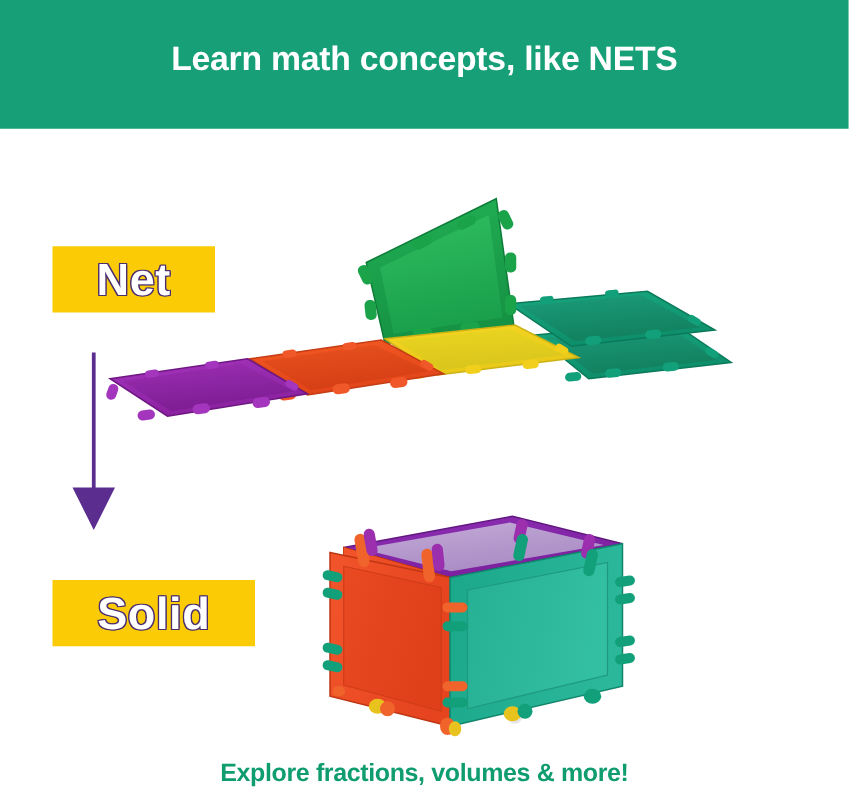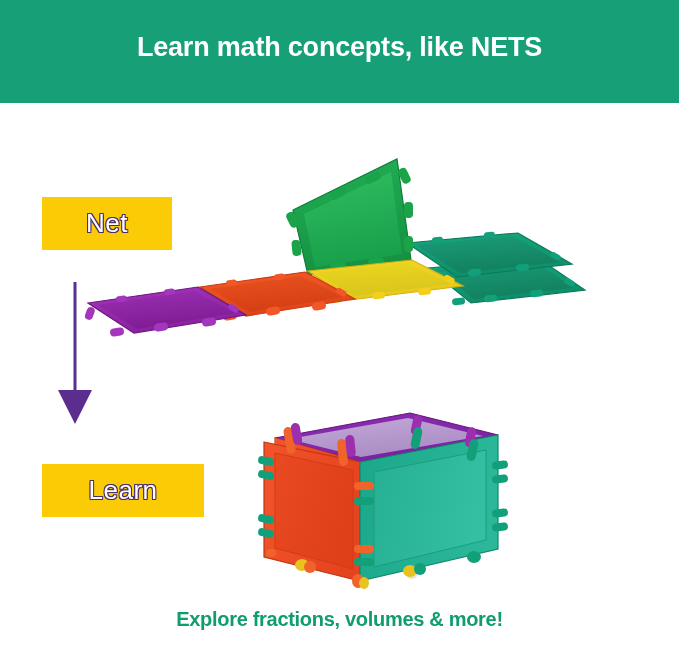--- a/index.html
+++ b/index.html
@@ -49,22 +49,22 @@
   
   .label-chip {
     position: absolute;
     background: #fbcb05;
     display: flex;
     align-items: center;
     justify-content: center;
   }
   .label-chip .chip-text {
     font-family: "Liberation Sans", sans-serif;
-    font-weight: normal;
-    font-size: 26px;
+    font-weight: bold;
+    font-size: 36px;
     color: #ffffff;
     -webkit-text-stroke: 1.4px #4a2e6e;
     paint-order: stroke fill;
     text-shadow:
       -1px -1px 0 #4a2e6e,
        1px -1px 0 #4a2e6e,
       -1px  1px 0 #4a2e6e,
        1px  1px 0 #4a2e6e;
     letter-spacing: 0.5px;
   }
@@ -256,21 +256,21 @@
   </div>
 
   <div id="arrow-down">
     <svg width="42" height="146" viewBox="0 0 42 146">
       <line x1="21" y1="2" x2="21" y2="112" stroke="#5b2d8e" stroke-width="3"></line>
       <polygon points="4,110 38,110 21,144" fill="#5b2d8e"></polygon>
     </svg>
   </div>
 
   <div id="label-solid" class="label-chip">
-    <span class="chip-text">Learn</span>
+    <span class="chip-text">Solid</span>
   </div>
 
   <div id="solid-illustration">
     <svg width="290" height="190" viewBox="0 0 290 190">
       <defs>
         <linearGradient id="sOrange" x1="0" y1="0" x2="1" y2="0.3">
           <stop offset="0%" stop-color="#f2542b"></stop>
           <stop offset="100%" stop-color="#e5441e"></stop>
         </linearGradient>
         <linearGradient id="sOrangeIn" x1="0" y1="0" x2="1" y2="0.4">

